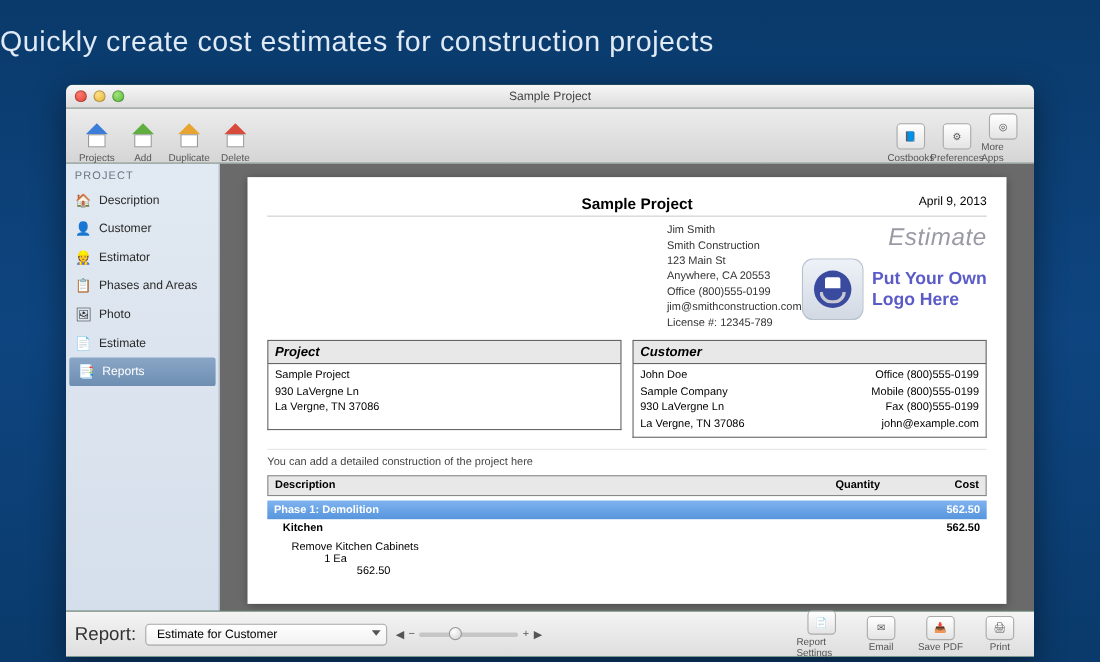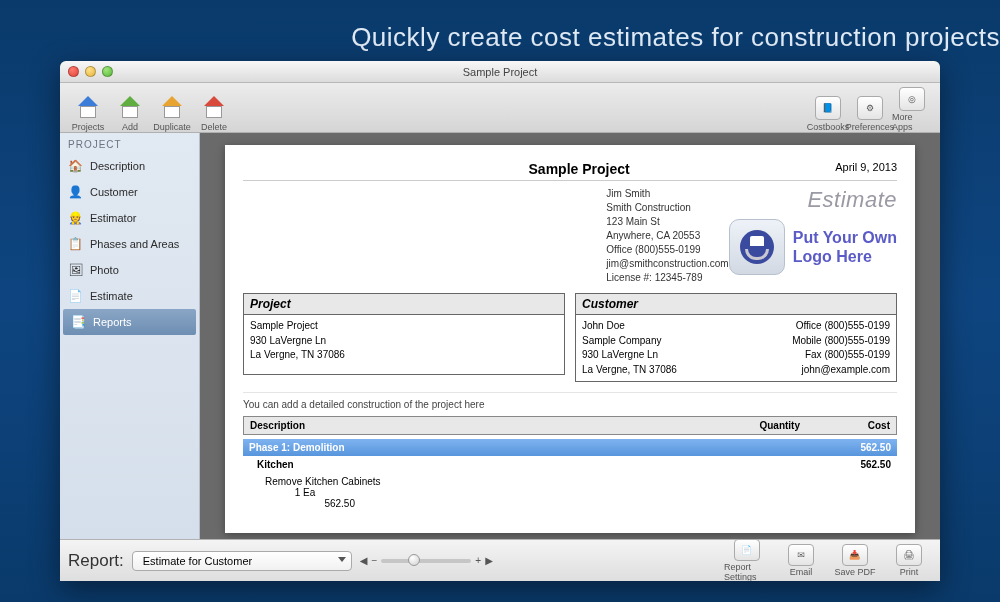--- a/index.html
+++ b/index.html
@@ -1,17 +1,17 @@
 <!DOCTYPE html>
 <html><head>
 <meta charset="utf-8">
 <style>
 * { margin: 0; padding: 0; box-sizing: border-box; font-family: "Lucida Grande", Helvetica, Arial, sans-serif; }
 body { width: 1000px; height: 602px; background: linear-gradient(180deg, #0a3a6b 0%, #0e4580 50%, #0a3a6b 100%); overflow: hidden; }
-.headline { text-align: right; color: #e0eaf5; font-size: 26px; font-weight: 300; padding: 22px 0 8px; letter-spacing: 0.5px; }
+.headline { text-align: left; color: #e0eaf5; font-size: 26px; font-weight: 300; padding: 22px 0 24px; letter-spacing: 0.5px; }
 .window { position: relative; margin: 0 auto; width: 880px; height: 520px; background: #14532d; border-radius: 6px 6px 0 0; box-shadow: 0 8px 30px rgba(0,0,0,.45); overflow: hidden; }
 .titlebar { height: 22px; background: linear-gradient(180deg,#f7f7f7,#dcdcdc); border-bottom: 1px solid #b8b8b8; display: flex; align-items: center; padding: 0 8px; position: relative; }
 .traffic { display: flex; gap: 6px; }
 .dot { width: 11px; height: 11px; border-radius: 50%; border: 1px solid rgba(0,0,0,.25); }
 .dot.red { background: radial-gradient(circle at 35% 30%, #ff7b70, #e1453a); }
 .dot.yellow { background: radial-gradient(circle at 35% 30%, #ffe08a, #e5b53a); }
 .dot.green { background: radial-gradient(circle at 35% 30%, #a2e57b, #58b93c); }
 .wtitle { position: absolute; left: 0; right: 0; text-align: center; font-size: 11px; color: #444; }
 .toolbar { height: 50px; background: linear-gradient(180deg,#ececec,#d5d5d5); border-bottom: 1px solid #b0b0b0; display: flex; align-items: center; padding: 2px 8px 0; }
 .tb-group { display: flex; gap: 2px; }

